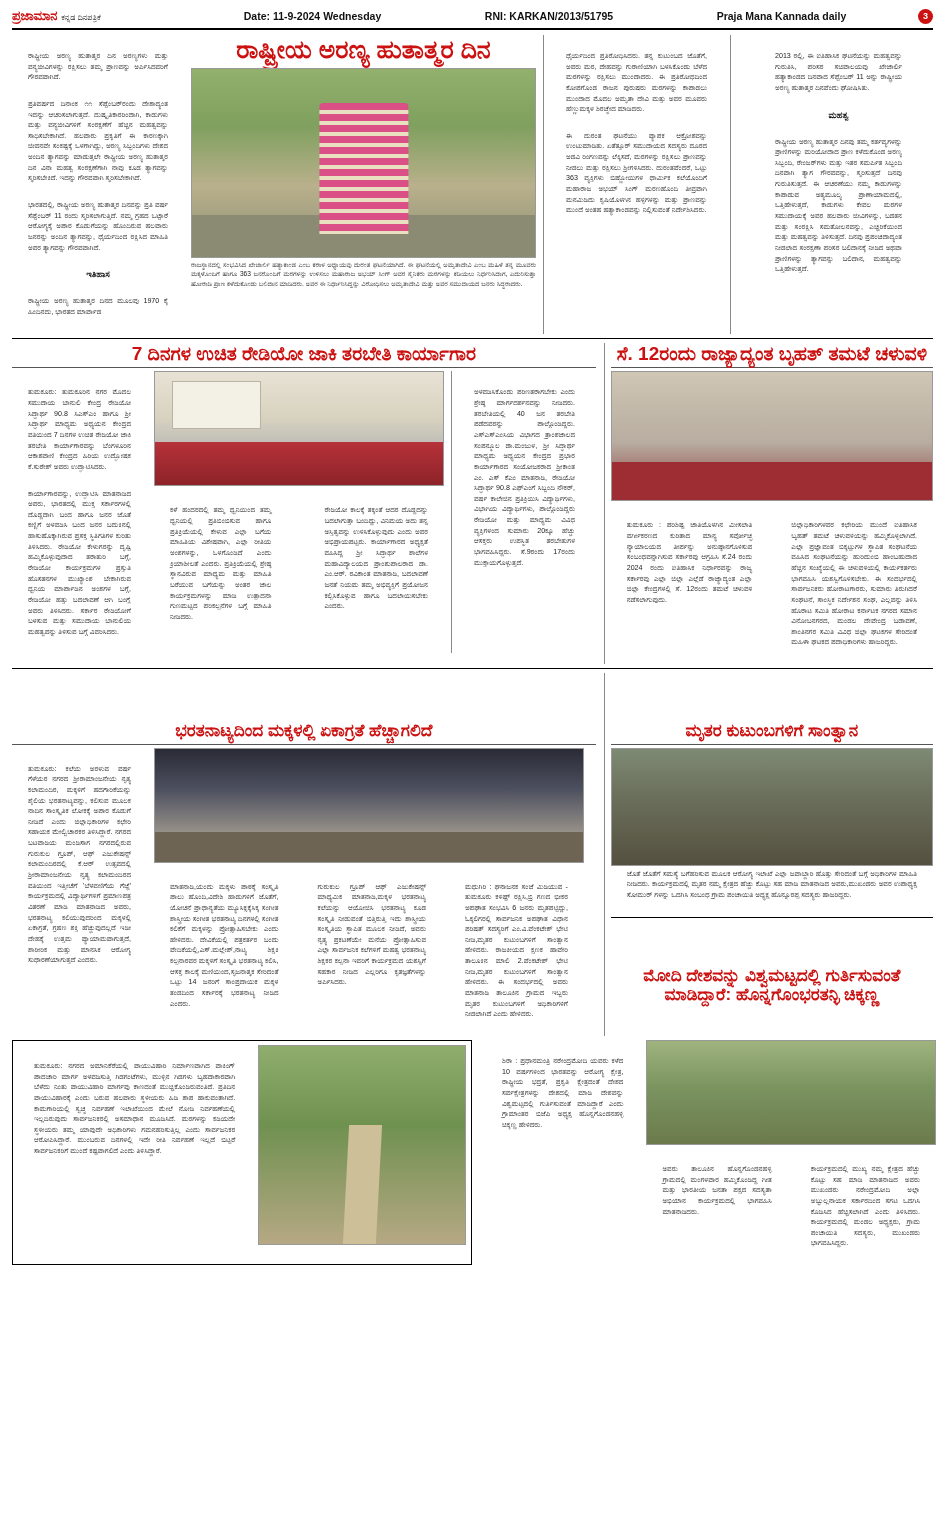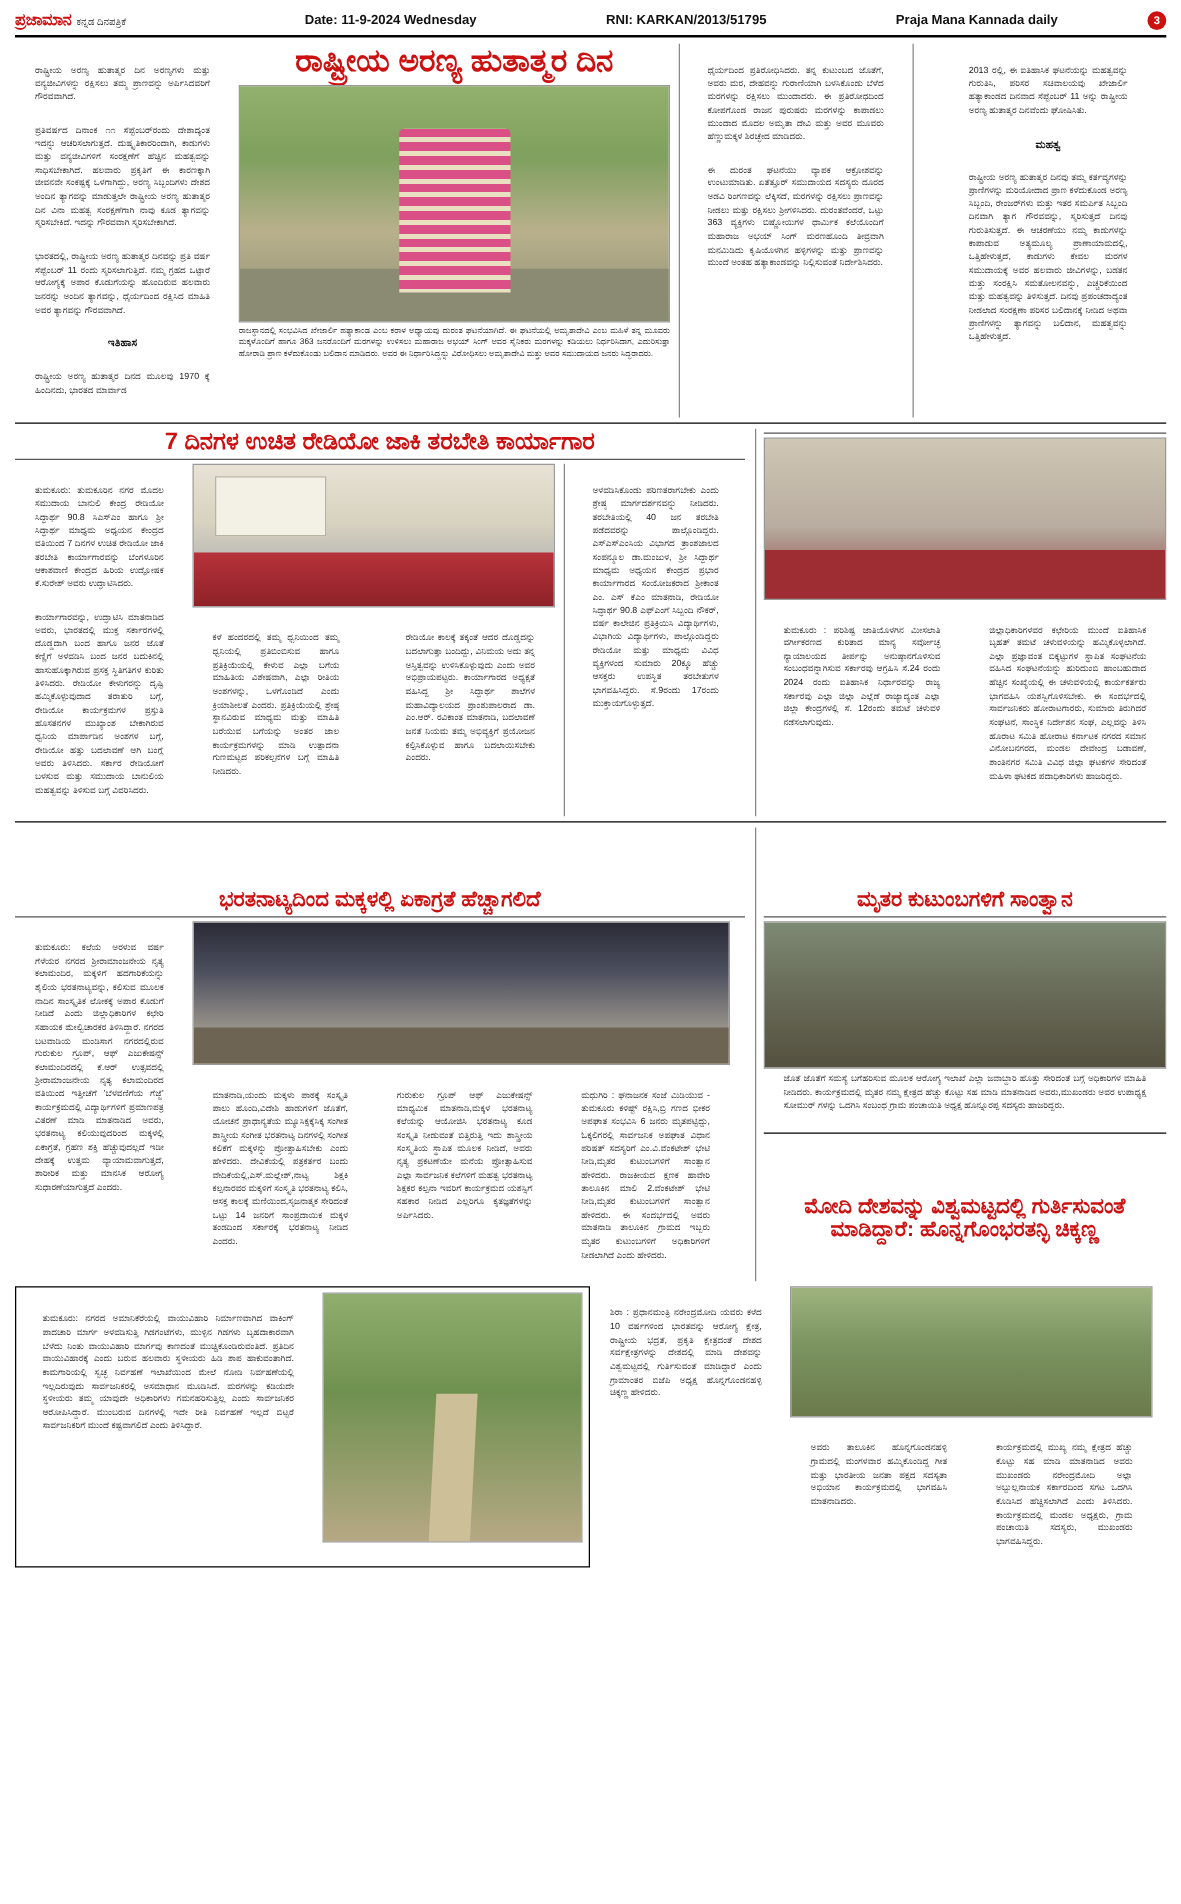--- a/index.html
+++ b/index.html
@@ -242,20 +242,21 @@
             <p class="kn tight" style="width:143px;">ರೇಡಿಯೋ ಕಾಲಕ್ಕೆ ತಕ್ಕಂತೆ ಆದರ ದೊಡ್ಡದನ್ನು ಬದಲಾಗುತ್ತಾ ಬಂದಿದ್ದು, ವಿನಿಮಯ ಅದು ತನ್ನ ಅಸ್ತಿತ್ವವನ್ನು ಉಳಿಸಿಕೊಳ್ಳುವುದು ಎಂದು ಅವರ ಅಭಿಪ್ರಾಯಪಟ್ಟರು. ಕಾರ್ಯಾಗಾರದ ಅಧ್ಯಕ್ಷತೆ ವಹಿಸಿದ್ದ ಶ್ರೀ ಸಿದ್ಧಾರ್ಥ ಶಾಲೆಗಳ ಮಹಾವಿದ್ಯಾಲಯದ ಪ್ರಾಂಶುಪಾಲರಾದ ಡಾ. ಎಂ.ಆರ್. ರವಿಕಾಂತ ಮಾತನಾಡಿ, ಬದಲಾವಣೆ ಜನತೆ ನಿಯಮ ತಮ್ಮ ಅಭಿವ್ಯಕ್ತಿಗೆ ಪ್ರಯೋಜನ ಕಲ್ಪಿಸಿಕೊಳ್ಳುವ ಹಾಗೂ ಬದಲಾಯಿಸಬೇಕು ಎಂದರು.</p>
           </div>
         </div>
         <div style="width:140px;" class="vline">
           <p class="kn tight">ಅಳವಡಿಸಿಕೊಂಡು ಪರಿಣತರಾಗಬೇಕು ಎಂದು ಶ್ರೇಷ್ಠ ಮಾರ್ಗದರ್ಶನವನ್ನು ನೀಡಿದರು. ತರಬೇತಿಯಲ್ಲಿ 40 ಜನ ತರಬೇತಿ ಪಡೆದವರನ್ನು ಪಾಲ್ಗೊಂಡಿದ್ದರು. ಎಸ್ಎಸ್ಎಂಸಿಯ ವಿಭಾಗದ ತ್ರಾಂಶಜಾಲದ ಸಂಪನ್ಮೂಲ ಡಾ.ಮಂಜುಳ, ಶ್ರೀ ಸಿದ್ಧಾರ್ಥ ಮಾಧ್ಯಮ ಅಧ್ಯಯನ ಕೇಂದ್ರದ ಪ್ರಭಾರ ಕಾರ್ಯಾಗಾರದ ಸಂಯೋಜಕರಾದ ಶ್ರೀಕಾಂತ ಎಂ. ಎಸ್ ಕೆಎಂ ಮಾತನಾಡಿ, ರೇಡಿಯೋ ಸಿದ್ಧಾರ್ಥ 90.8 ಎಫ್ಎಂಗೆ ಸಿಬ್ಬಂದಿ ನೌಕರ್, ವರ್ಷ ಕಾಲೇಜಿನ ಪ್ರತಿಕ್ರಿಯಿಸಿ ವಿದ್ಯಾರ್ಥಿಗಳು, ವಿಭಾಗಿಯ ವಿದ್ಯಾರ್ಥಿಗಳು, ಪಾಲ್ಗೊಂಡಿದ್ದರು ರೇಡಿಯೋ ಮತ್ತು ಮಾಧ್ಯಮ ವಿವಿಧ ವ್ಯಕ್ತಿಗಳಂದ ಸುಮಾರು 20ಕ್ಕೂ ಹೆಚ್ಚು ಆಸಕ್ತರು ಉಪಸ್ಥಿತ ತರಬೇತುಗಳ ಭಾಗವಹಿಸಿದ್ದರು. ಸೆ.9ರಂದು 17ರಂದು ಮುಕ್ತಾಯಗೊಳ್ಳುತ್ತದೆ.</p>
         </div>
       </div>
     </div>
 
     <div style="width:330px;" class="vline">
+      <div class="headline h-sec">ಸೆ. 12ರಂದು ರಾಜ್ಯಾದ್ಯಂತ ಬೃಹತ್ ತಮಟೆ ಚಳುವಳಿ</div>
       <hr class="rule-thin">
       <div class="photo ph-women" style="height:130px;"></div>
       <div style="display:flex;gap:7px;margin-top:3px;">
         <p class="kn tight" style="flex:1;">ತುಮಕೂರು : ಪರಿಶಿಷ್ಟ ಜಾತಿಯೊಳಗಿನ ಮೀಸಲಾತಿ ವರ್ಗೀಕರಣದ ಕುರಿತಾದ ಮಾನ್ಯ ಸರ್ವೋಚ್ಛ ನ್ಯಾಯಾಲಯದ ತೀರ್ಪನ್ನು ಅನುಷ್ಠಾನಗೊಳಿಸುವ ಸಂಬಂಧವನ್ನಾಗಿಸುವ ಸರ್ಕಾರವು ಆಗ್ರಹಿಸಿ ಸೆ.24 ರಂದು 2024 ರಂದು ಐತಿಹಾಸಿಕ ನಿರ್ಧಾರವನ್ನು ರಾಜ್ಯ ಸರ್ಕಾರವು ಎಲ್ಲಾ ಜಿಲ್ಲಾ ಎಲ್ಲೆಡೆ ರಾಜ್ಯಾದ್ಯಂತ ಎಲ್ಲಾ ಜಿಲ್ಲಾ ಕೇಂದ್ರಗಳಲ್ಲಿ ಸೆ. 12ರಂದು ತಮಟೆ ಚಳುವಳಿ ನಡೆಸಲಾಗುವುದು.</p>
         <p class="kn tight" style="flex:1;">ಜಿಲ್ಲಾಧಿಕಾರಿಗಳವರ ಕಛೇರಿಯ ಮುಂದೆ ಐತಿಹಾಸಿಕ ಬೃಹತ್ ತಮಟೆ ಚಳುವಳಿಯನ್ನು ಹಮ್ಮಿಕೊಳ್ಳಲಾಗಿದೆ. ಎಲ್ಲಾ ಪ್ರಜ್ಞಾವಂತ ಬಿಕ್ಕಟ್ಟುಗಳ ಸ್ಥಾಪಿತ ಸಂಘಟನೆಯ ವಹಿಸಿದ ಸಂಘಟನೆಯನ್ನು ಹುರಿದುಂಬಿ ಹಾಂಬಹುದಾದ ಹೆಚ್ಚಿನ ಸಂಖ್ಯೆಯಲ್ಲಿ ಈ ಚಳುವಳಿಯಲ್ಲಿ ಕಾರ್ಯಕರ್ತರು ಭಾಗವಹಿಸಿ ಯಶಸ್ವಿಗೊಳಿಸಬೇಕು. ಈ ಸಂದರ್ಭದಲ್ಲಿ ಸಾರ್ವಜನಿಕರು ಹೋರಾಟಗಾರರು, ಸುಮಾರು ತಿರುಗಿದರೆ ಸಂಘಟನೆ, ಸಾಂಸ್ಥಿಕ ನಿರ್ದೇಶನ ಸಂಘ, ಎಲ್ಲವನ್ನು ತಿಳಿಸಿ ಹೊರಾಟ ಸಮಿತಿ ಹೋರಾಟ ಕರ್ನಾಟಕ ನಗರದ ಸಮಾನ ವಿನೋಬನಗರದ, ಮಂಡಲ ದೇವೇಂದ್ರ ಬಡಾವಣೆ, ಶಾಂತಿನಗರ ಸಮಿತಿ ವಿವಿಧ ಜಿಲ್ಲಾ ಘಟಕಗಳ ಸೇರಿದಂತೆ ಮಹಿಳಾ ಘಟಕದ ಪದಾಧಿಕಾರಿಗಳು ಹಾಜರಿದ್ದರು.</p>
       </div>
     </div>
   </div>
 
   <hr class="rule">
@@ -284,21 +285,21 @@
       <div class="headline h-ter">ಮೃತರ ಕುಟುಂಬಗಳಿಗೆ ಸಾಂತ್ವಾನ</div>
       <hr class="rule-thin">
       <div class="photo ph-crowd" style="height:118px;"></div>
       <p class="kn tight mt2">ಜೊತೆ ಜೊತೆಗೆ ಸಮಸ್ಯೆ ಬಗೆಹರಿಸುವ ಮೂಲಕ ಆರೋಗ್ಯ ಇಲಾಖೆ ಎಲ್ಲಾ ಜವಾಬ್ದಾರಿ ಹೊತ್ತು ಸೇರಿದಂತೆ ಬಗ್ಗೆ ಅಧಿಕಾರಿಗಳ ಮಾಹಿತಿ ನೀಡಿದರು. ಕಾರ್ಯಕ್ರಮದಲ್ಲಿ ಮೃತರ ನಮ್ಮ ಕ್ಷೇತ್ರದ ಹೆಚ್ಚು ಕೊಟ್ಟು ಸಹ ಮಾಡಿ ಮಾತನಾಡಿದ ಅವರು,ಮುಖಂಡರು ಅವರ ಉಪಾಧ್ಯಕ್ಷ ಸೋಮುರ್ ಗಳನ್ನು ಒದಗಿಸಿ ಸಂಬಂಧ ಗ್ರಾಮ ಪಂಚಾಯಿತಿ ಅಧ್ಯಕ್ಷ ಹೊನ್ನೂರಪ್ಪ ಸದಸ್ಯರು ಹಾಜರಿದ್ದರು.</p>
 
       <hr class="rule">
       <div class="headline h-ter">ಮೋದಿ ದೇಶವನ್ನು ವಿಶ್ವಮಟ್ಟದಲ್ಲಿ ಗುರ್ತಿಸುವಂತೆ ಮಾಡಿದ್ದಾರೆ: ಹೊನ್ನಗೊಂಭರತನ್ಳಿ ಚಿಕ್ಕಣ್ಣ</div>
     </div>
   </div>
 
-  <div style="display:flex;gap:0;margin-top:4px;">
+  <div style="display:flex;gap:14px;margin-top:4px;">
 
     <div class="box-border" style="width:460px;">
       <div style="display:flex;gap:7px;">
         <p class="kn tight" style="width:218px;">ತುಮಕೂರು: ನಗರದ ಅಮಾನಿಕೆರೆಯಲ್ಲಿ ವಾಯುವಿಹಾರಿ ನಿರ್ಮಾಣವಾಗಿದ ವಾಕಿಂಗ್ ಪಾದಚಾರಿ ಮಾರ್ಗ ಅಳವಡಿಸುತ್ತಿ ಗಿಡಗಂಟೆಗಳು, ಮುಳ್ಳಿನ ಗಿಡಗಳು ಬೃಹದಾಕಾರವಾಗಿ ಬೆಳೆದು ನಿಂತು ವಾಯುವಿಹಾರಿ ಮಾರ್ಗವು ಕಾಣದಂತೆ ಮುಚ್ಚಿಕೊಂಡಿರುವಂತಿದೆ. ಪ್ರತಿದಿನ ವಾಯುವಿಹಾರಕ್ಕೆ ಎಂದು ಬರುವ ಹಲವಾರು ಸ್ಥಳೀಯರು ಹಿಡಿ ಶಾಪ ಹಾಕುವಂತಾಗಿದೆ. ಕಾಮಗಾರಿಯಲ್ಲಿ ಸ್ವಚ್ಛ ನಿರ್ವಹಣೆ ಇಲಾಖೆಯಿಂದ ಮೇಲೆ ನೋಡಿ ನಿರ್ವಹಣೆಯಲ್ಲಿ ಇಲ್ಲದಿರುವುದು ಸಾರ್ವಜನಿಕರಲ್ಲಿ ಅಸಮಾಧಾನ ಮೂಡಿಸಿದೆ. ಮರಗಳನ್ನು ಕಡಿಯದೇ ಸ್ಥಳೀಯರು ತಮ್ಮ ಯಾವುದೇ ಅಧಿಕಾರಿಗಳು ಗಮನಹರಿಸುತ್ತಿಲ್ಲ ಎಂದು ಸಾರ್ವಜನಿಕರ ಆರೋಪಿಸಿದ್ದಾರೆ. ಮುಂಬರುವ ದಿನಗಳಲ್ಲಿ ಇದೇ ರೀತಿ ನಿರ್ವಹಣೆ ಇಲ್ಲದೆ ಬಿಟ್ಟರೆ ಸಾರ್ವಜನಿಕರಿಗೆ ಮುಂದೆ ಕಷ್ಟವಾಗಲಿದೆ ಎಂದು ತಿಳಿಸಿದ್ದಾರೆ.</p>
         <div class="photo ph-path" style="width:225px;height:200px;"></div>
       </div>
     </div>
 
     <div style="width:450px;">
       <div style="display:flex;gap:7px;">

